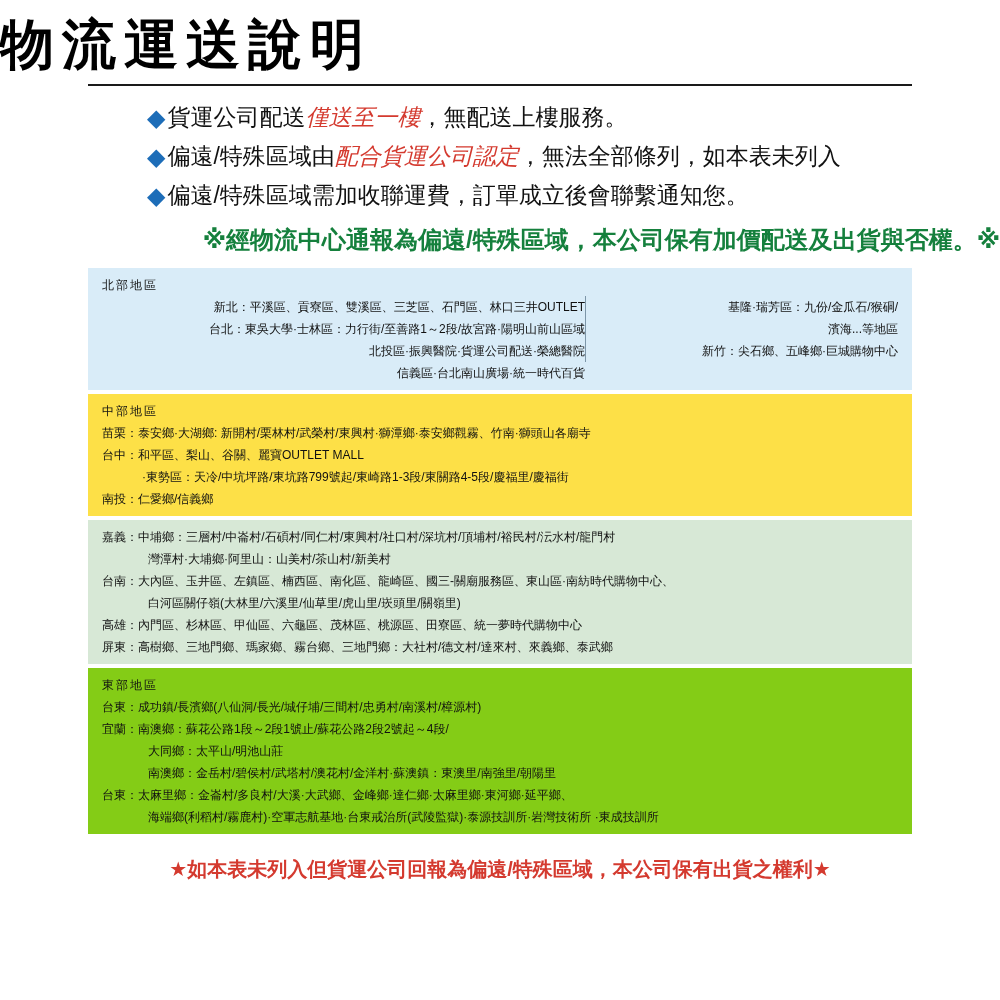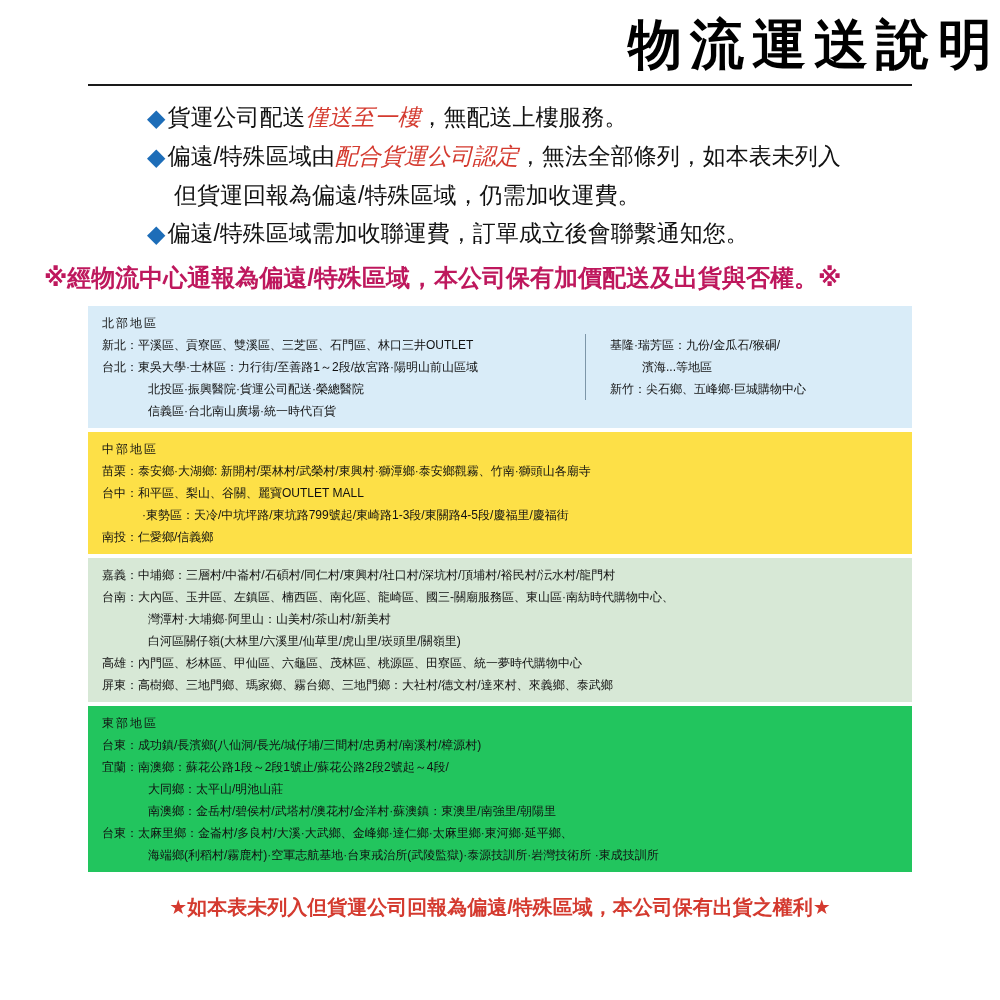--- a/index.html
+++ b/index.html
@@ -8,21 +8,21 @@
     width: 1000px;
     height: 1000px;
     background: #ffffff;
     overflow: hidden;
     font-family: "Liberation Sans", "DejaVu Sans", sans-serif;
     color: #111111;
   }
   .page { padding-top: 12px; }
 
   .page-title {
-    text-align: right;
+    text-align: left;
     font-size: 54px;
     font-weight: bold;
     letter-spacing: 8px;
     line-height: 64px;
     color: #000000;
   }
   .title-rule {
     border: none;
     border-top: 2px solid #1a1a1a;
     margin: 8px 88px 0 88px;
@@ -39,42 +39,42 @@
     color: #1d6db8;
     font-size: 24px;
     margin-right: 2px;
     vertical-align: -1px;
   }
   .red-seg { color: #d43a2f; font-style: italic; }
   .bullet-cont { margin-left: 27px; margin-bottom: 12px; white-space: nowrap; }
 
   .notice {
     margin-top: 15px;
-    text-align: left;
+    text-align: right;
     font-size: 24px;
     font-weight: bold;
-    color: #be185d;
+    color: #15803d;
     white-space: nowrap;
     margin-left: 44px;
   }
 
   .regions { margin: 12px 88px 0 88px; }
   .region {
     padding: 6px 14px;
     margin-bottom: 4px;
     font-size: 12px;
     line-height: 22px;
   }
   .region-title { letter-spacing: 2px; }
   .rline { white-space: nowrap; }
   .ind48 { padding-left: 46px; }
   .ind40 { padding-left: 40px; }
   .ind32 { padding-left: 32px; }
 
-  .north-cols { display: flex; }
+  .north-cols { display: flex; text-align: right; }
   .north-left { flex: 1 1 auto; }
   .north-right {
     width: 288px;
     flex: 0 0 auto;
     border-left: 1px solid #7d96a8;
     padding-left: 24px;
     align-self: flex-start;
   }
 
   .footer {
@@ -94,21 +94,20 @@
   <div class="page-title">物流運送說明</div>
   <hr class="title-rule">
 
   <div class="bullets">
     <div class="bullet-row">
       <span class="diamond">◆</span><span><span>貨運公司配送</span><span class="red-seg">僅送至一樓</span><span>，無配送上樓服務。</span></span>
     </div>
     <div class="bullet-row">
       <span class="diamond">◆</span><span><span>偏遠/特殊區域由</span><span class="red-seg">配合貨運公司認定</span><span>，無法全部條列，如本表未列入</span></span>
     </div>
-    <div class="bullet-cont">但貨運回報為偏遠/特殊區域，仍需加收運費。</div>
     <div class="bullet-row">
       <span class="diamond">◆</span><span><span>偏遠/特殊區域需加收聯運費，訂單成立後會聯繫通知您。</span></span>
     </div>
   </div>
 
   <div class="notice">※經物流中心通報為偏遠/特殊區域，本公司保有加價配送及出貨與否權。※</div>
 
   <div class="regions">
 
     <div class="region" style="background: rgb(217, 236, 248);">
@@ -131,28 +130,28 @@
     <div class="region" style="background: #fde047;">
       <div class="region-title">中部地區</div>
       <div class="rline">苗栗：泰安鄉·大湖鄉: 新開村/栗林村/武榮村/東興村·獅潭鄉·泰安鄉觀霧、竹南·獅頭山各廟寺</div>
       <div class="rline">台中：和平區、梨山、谷關、麗寶OUTLET MALL</div>
       <div class="rline ind40">·東勢區：天冷/中坑坪路/東坑路799號起/東崎路1-3段/東關路4-5段/慶福里/慶福街</div>
       <div class="rline">南投：仁愛鄉/信義鄉</div>
     </div>
 
     <div class="region" style="background: rgb(215, 232, 214);">
       <div class="rline">嘉義：中埔鄉：三層村/中崙村/石碩村/同仁村/東興村/社口村/深坑村/頂埔村/裕民村/沄水村/龍門村</div>
+      <div class="rline ind48">灣潭村·大埔鄉·阿里山：山美村/茶山村/新美村</div>
       <div class="rline">台南：大內區、玉井區、左鎮區、楠西區、南化區、龍崎區、國三-關廟服務區、東山區·南紡時代購物中心、</div>
-      <div class="rline ind48">灣潭村·大埔鄉·阿里山：山美村/茶山村/新美村</div>
       <div class="rline ind48">白河區關仔嶺(大林里/六溪里/仙草里/虎山里/崁頭里/關嶺里)</div>
       <div class="rline">高雄：內門區、杉林區、甲仙區、六龜區、茂林區、桃源區、田寮區、統一夢時代購物中心</div>
       <div class="rline">屏東：高樹鄉、三地門鄉、瑪家鄉、霧台鄉、三地門鄉：大社村/德文村/達來村、來義鄉、泰武鄉</div>
     </div>
 
-    <div class="region" style="background: #22c55e;">
+    <div class="region" style="background: #84cc16;">
       <div class="region-title">東部地區</div>
       <div class="rline">台東：成功鎮/長濱鄉(八仙洞/長光/城仔埔/三間村/忠勇村/南溪村/樟源村)</div>
       <div class="rline">宜蘭：南澳鄉：蘇花公路1段～2段1號止/蘇花公路2段2號起～4段/</div>
       <div class="rline ind48">大同鄉：太平山/明池山莊</div>
       <div class="rline ind48">南澳鄉：金岳村/碧侯村/武塔村/澳花村/金洋村·蘇澳鎮：東澳里/南強里/朝陽里</div>
       <div class="rline">台東：太麻里鄉：金崙村/多良村/大溪·大武鄉、金峰鄉·達仁鄉·太麻里鄉·東河鄉·延平鄉、</div>
       <div class="rline ind48">海端鄉(利稻村/霧鹿村)·空軍志航基地·台東戒治所(武陵監獄)·泰源技訓所·岩灣技術所 ·東成技訓所</div>
     </div>
 
   </div>

